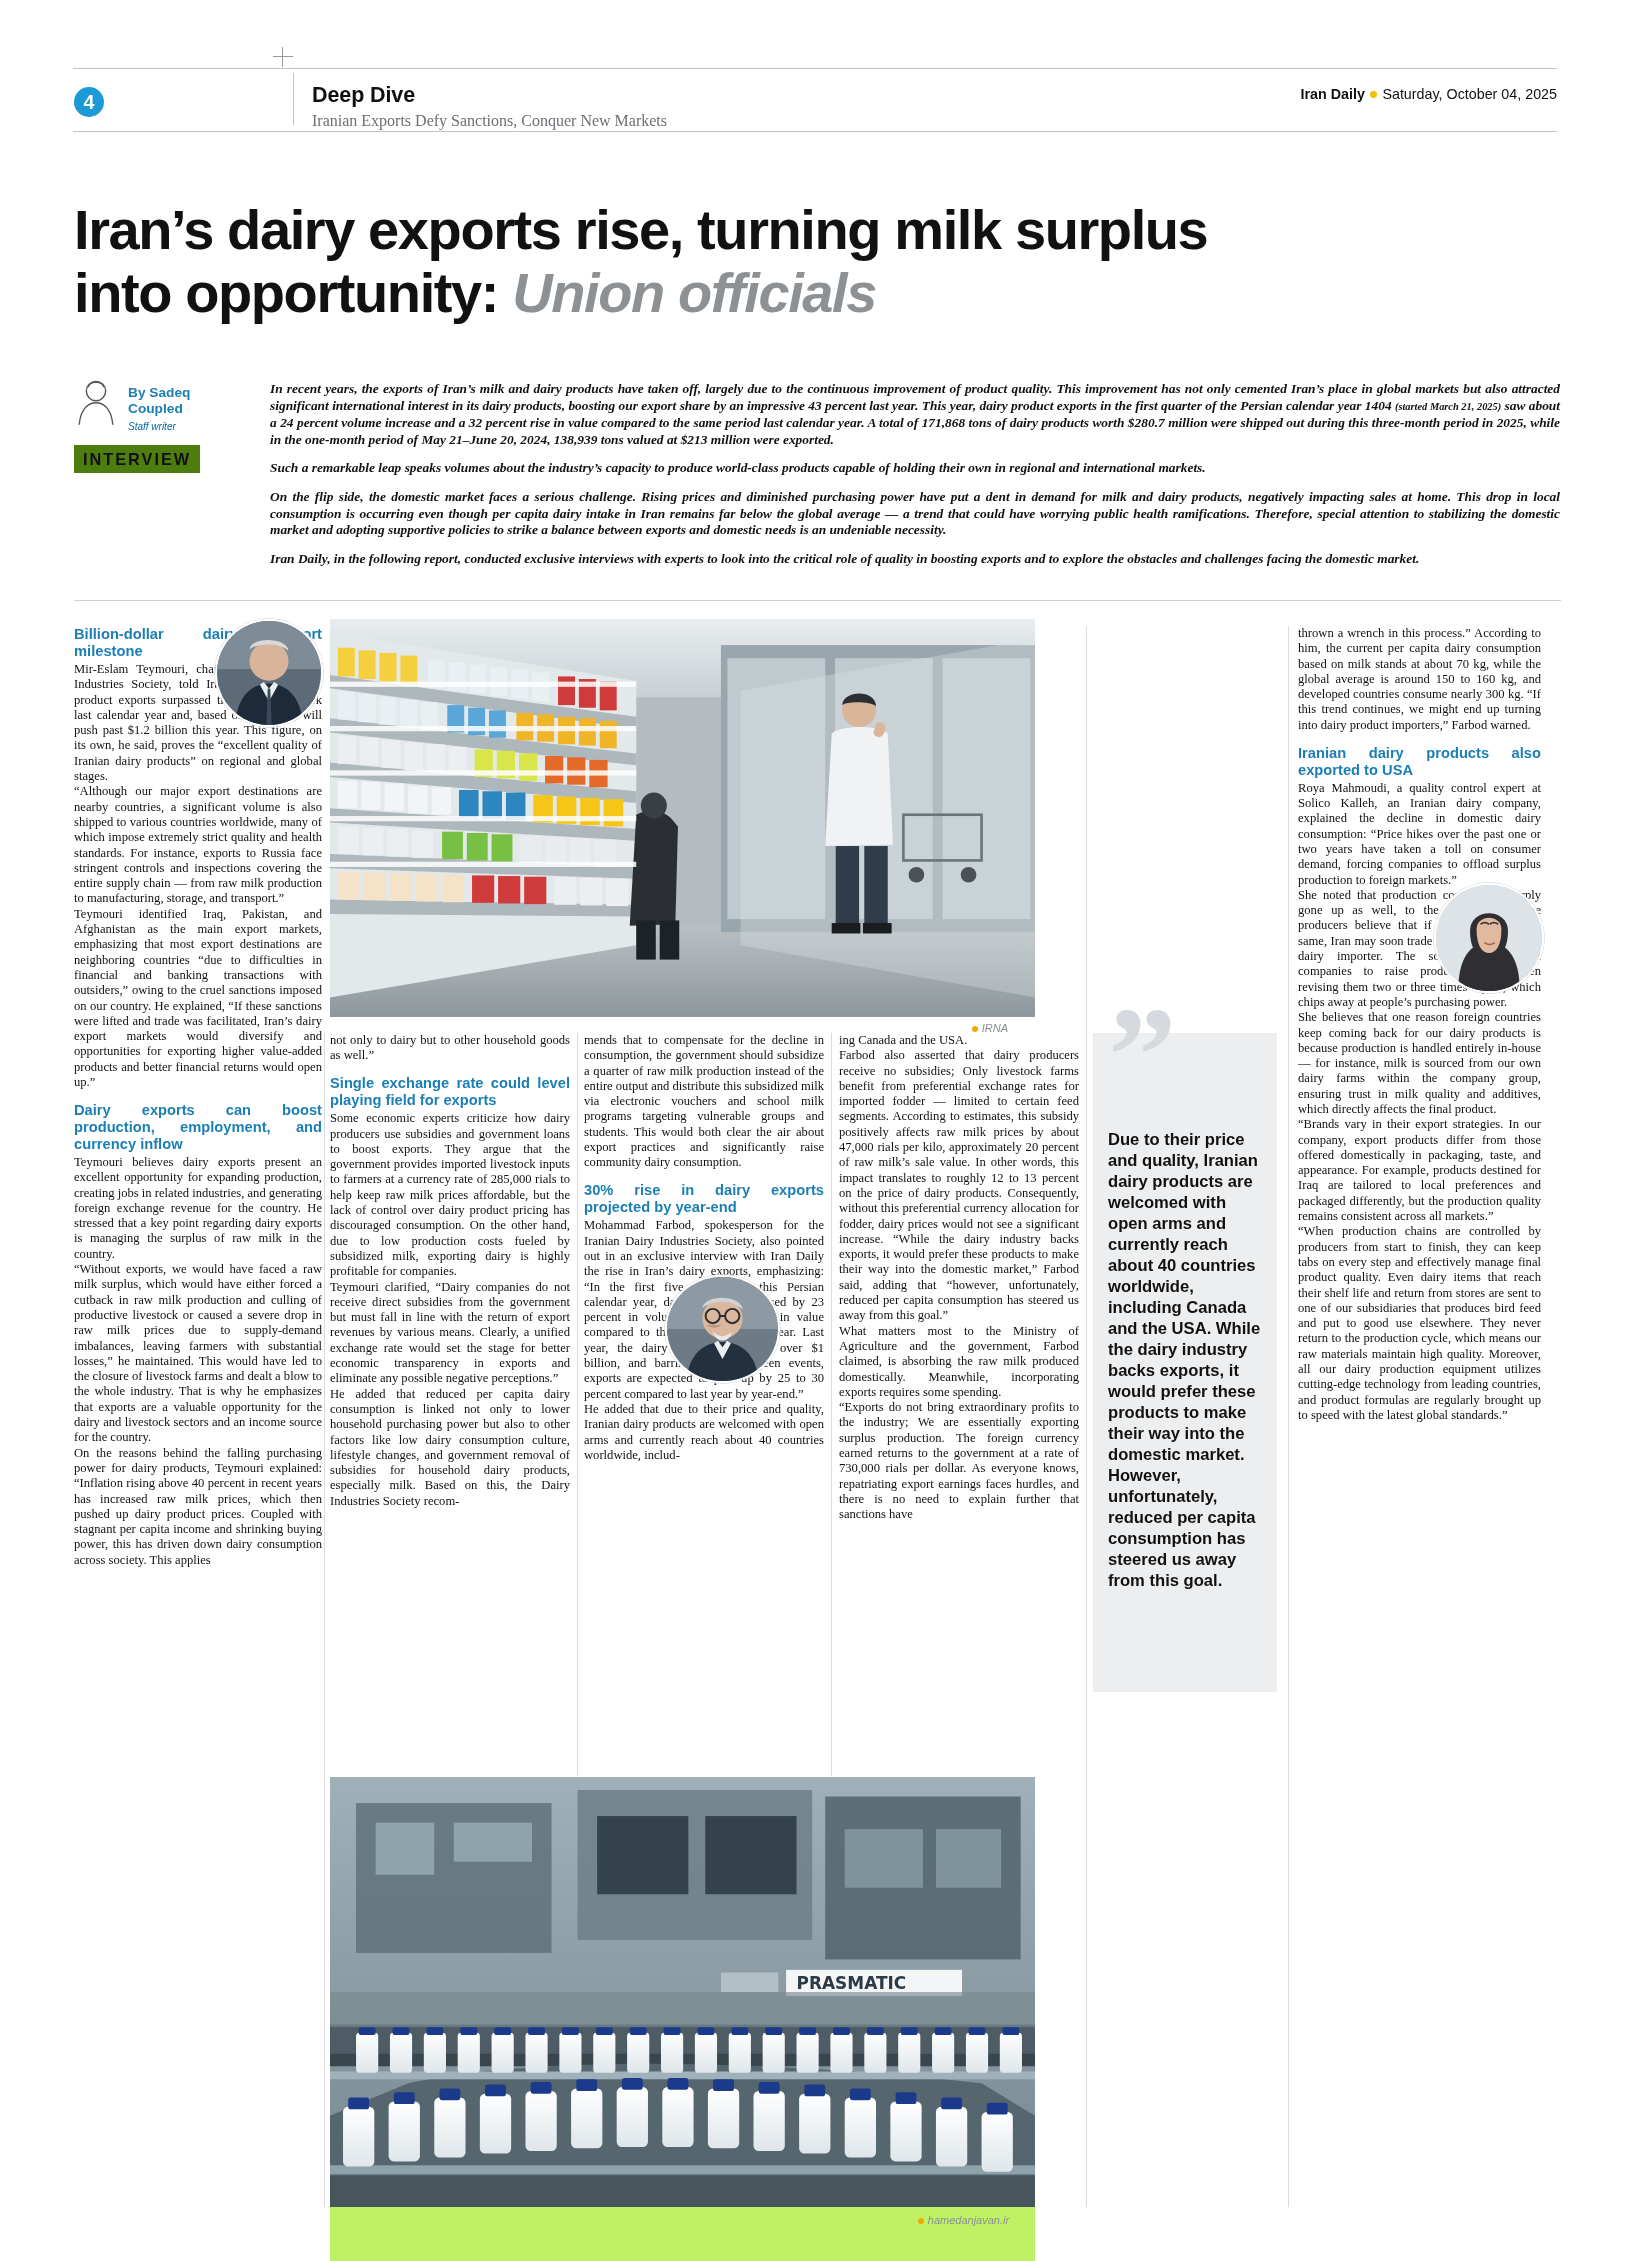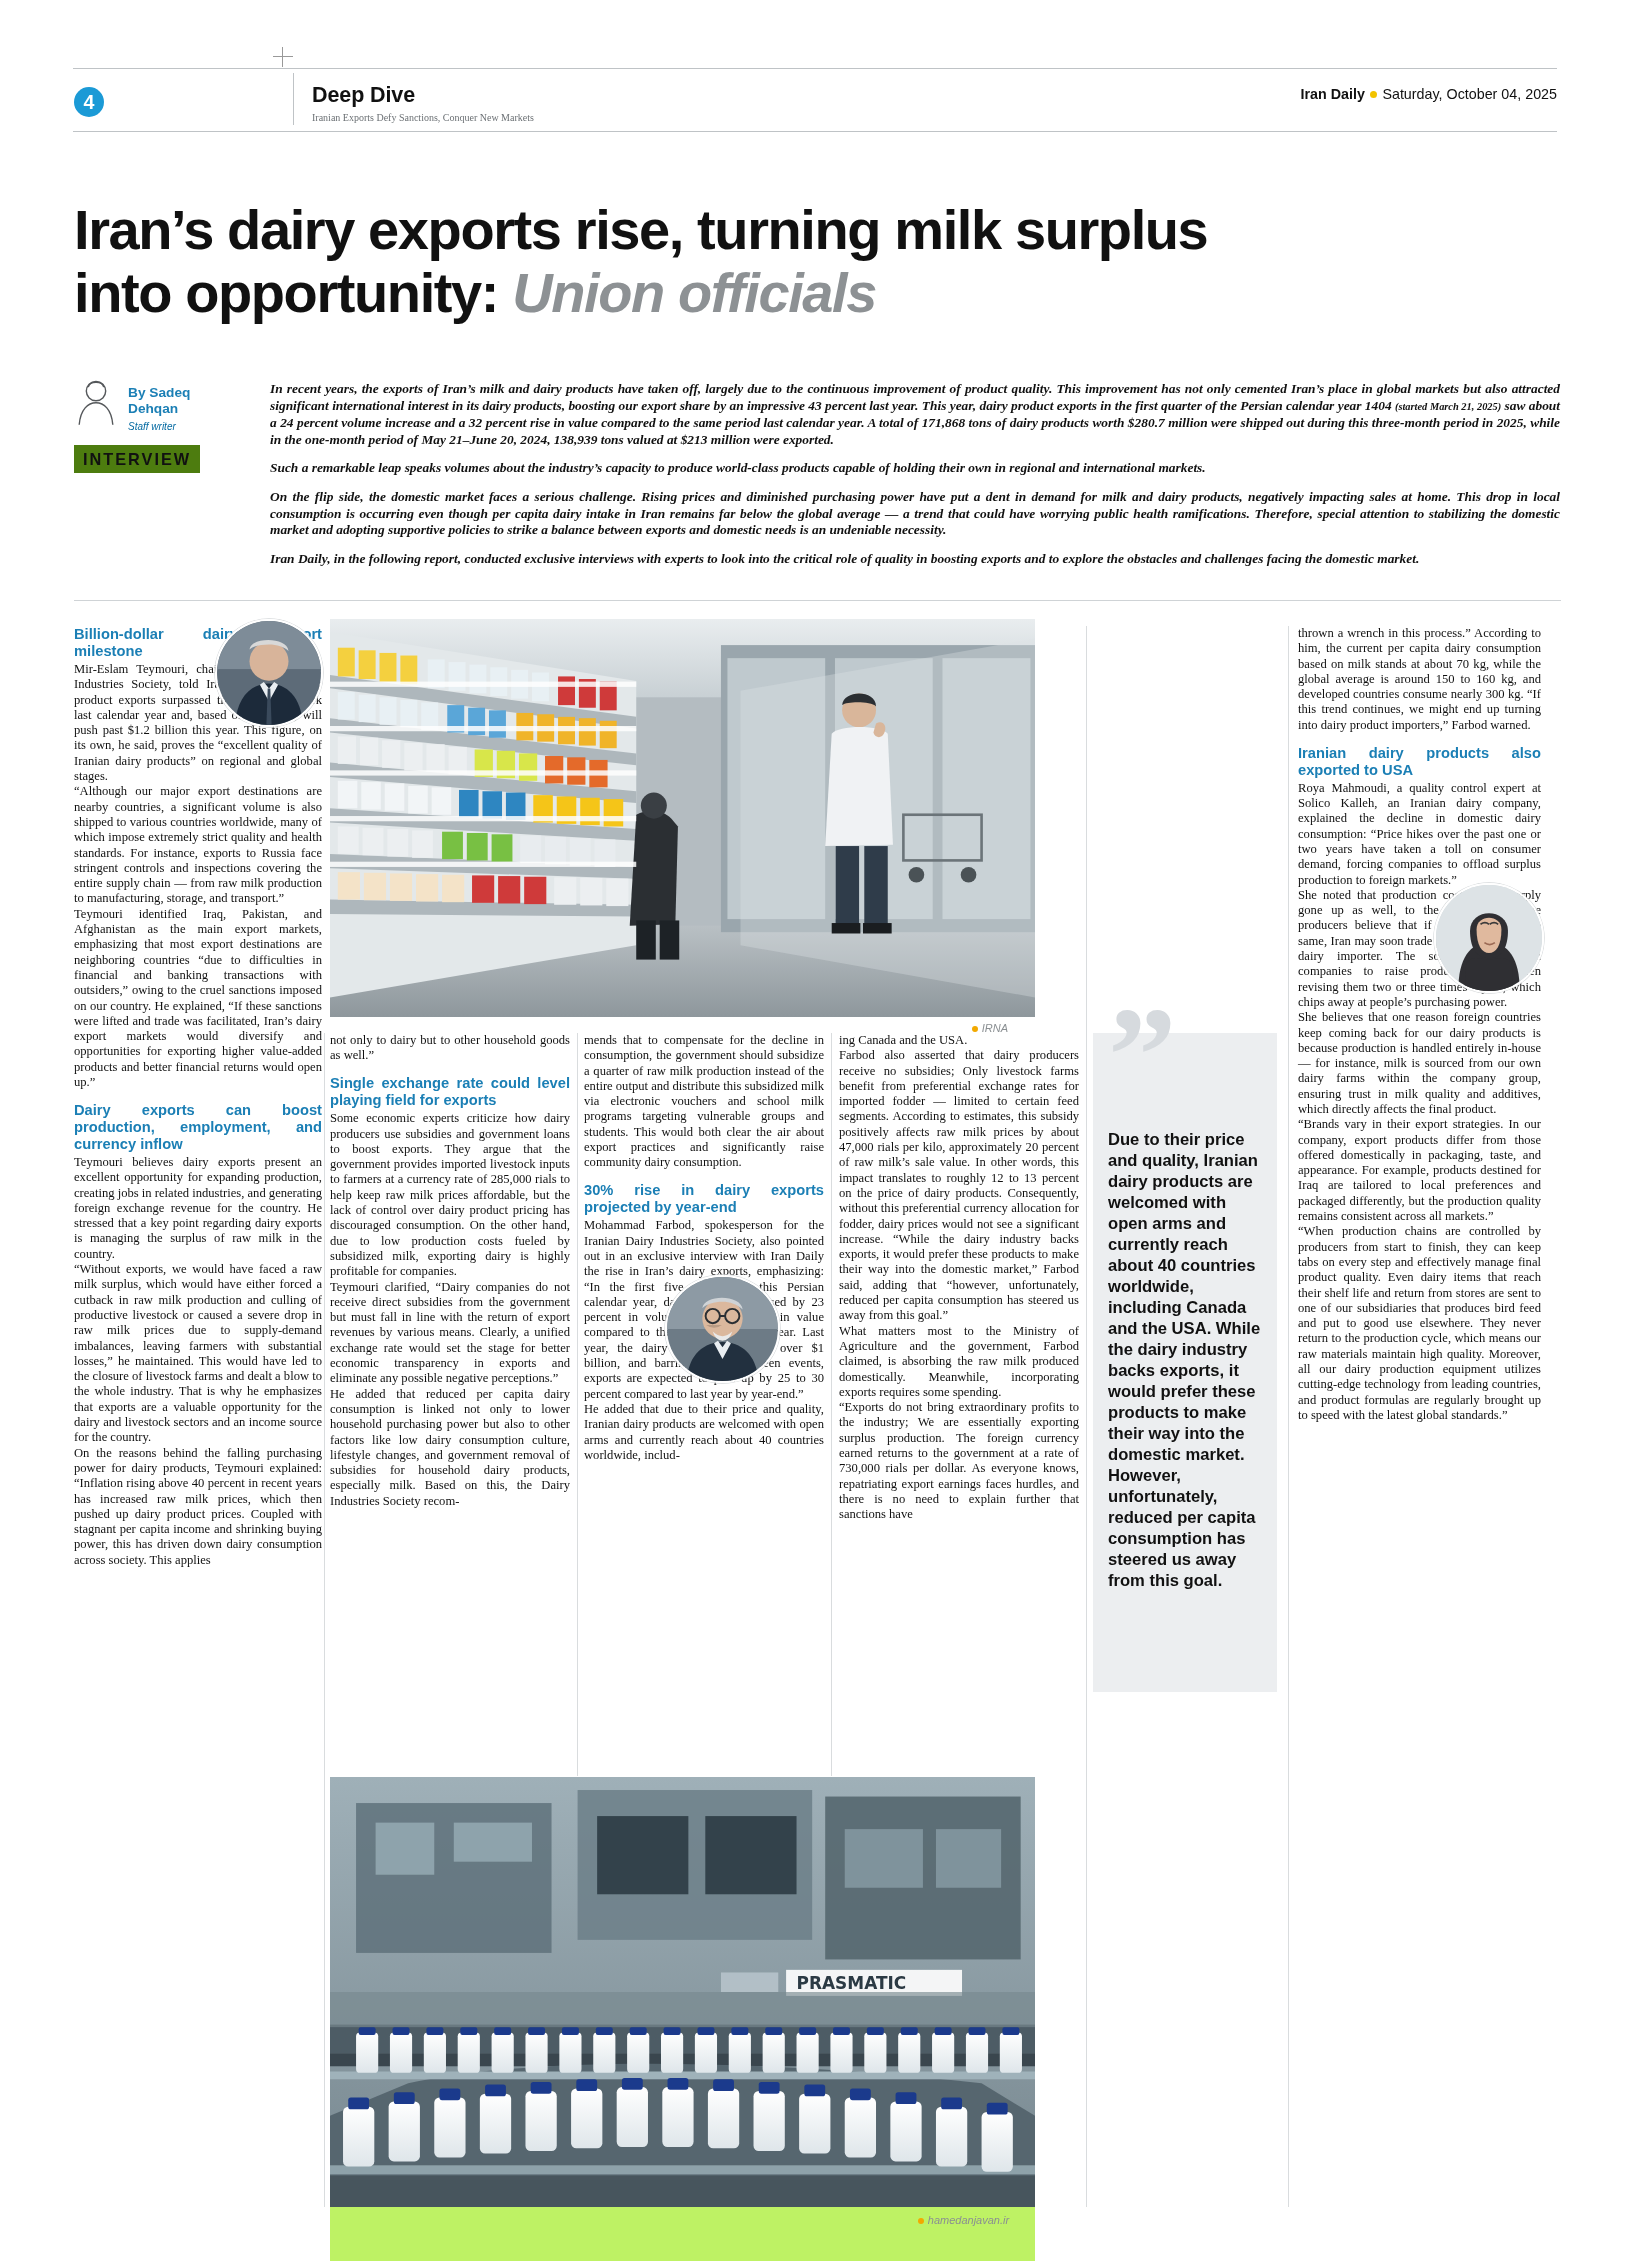--- a/index.html
+++ b/index.html
@@ -75,21 +75,21 @@
     font-family: "Liberation Sans", sans-serif;
     font-weight: bold;
     font-size: 21.5px;
     color: #111;
     letter-spacing: -0.1px;
   }
   .section-sub {
     position: absolute;
     left: 312px; top: 112px;
     font-family: "Liberation Serif", serif;
-    font-size: 10px;
+    font-size: 16px;
     color: #6b7074;
   }
   .paper-name {
     position: absolute;
     right: 73px; top: 86px;
     text-align: right;
     font-family: "Liberation Sans", sans-serif;
     font-size: 14.3px;
     color: #111;
     white-space: nowrap;
@@ -336,21 +336,21 @@
   </div>
 
   <div class="byline-photo">
     <svg width="44" height="53" viewBox="0 0 68 82">
       <rect x="0" y="0" width="68" height="82" fill="#ffffff"></rect>
       <circle cx="34" cy="28" r="15" fill="none" stroke="#55585b" stroke-width="2.2"></circle>
       <path d="M8 80 C10 56 22 46 34 46 C46 46 58 56 60 80" fill="none" stroke="#55585b" stroke-width="2.2"></path>
       <path d="M22 22 C24 12 44 12 46 22" fill="none" stroke="#55585b" stroke-width="2.2"></path>
     </svg>
   </div>
-  <div class="byline-name">By Sadeq Dehqan</div>
+  <div class="byline-name">By Sadeq Coupled</div>
   <div class="byline-role">Staff writer</div>
   <div class="interview-tag">INTERVIEW</div>
 
   <div class="standfirst">
     <p>
       <span>In recent years, the exports of Iran’s milk and dairy products have taken off, largely due to the continuous improvement of product quality. This improvement has not only cemented Iran’s place in global markets but also attracted significant international interest in its dairy products, boosting our export share by an impressive 43 percent last year. This year, dairy product exports in the first quarter of the Persian calendar year 1404 </span><span class="small">(started March 21, 2025)</span><span> saw about a 24 percent volume increase and a 32 percent rise in value compared to the same period last calendar year. A total of 171,868 tons of dairy products worth $280.7 million were shipped out during this three-month period in 2025, while in the one-month period of May 21–June 20, 2024, 138,939 tons valued at $213 million were exported.</span>
     </p>
     <p>Such a remarkable leap speaks volumes about the industry’s capacity to produce world-class products capable of holding their own in regional and international markets.</p>
     <p>On the flip side, the domestic market faces a serious challenge. Rising prices and diminished purchasing power have put a dent in demand for milk and dairy products, negatively impacting sales at home. This drop in local consumption is occurring even though per capita dairy intake in Iran remains far below the global average — a trend that could have worrying public health ramifications. Therefore, special attention to stabilizing the domestic market and adopting supportive policies to strike a balance between exports and domestic needs is an undeniable necessity.</p>
     <p>Iran Daily, in the following report, conducted exclusive interviews with experts to look into the critical role of quality in boosting exports and to explore the obstacles and challenges facing the domestic market.</p>

